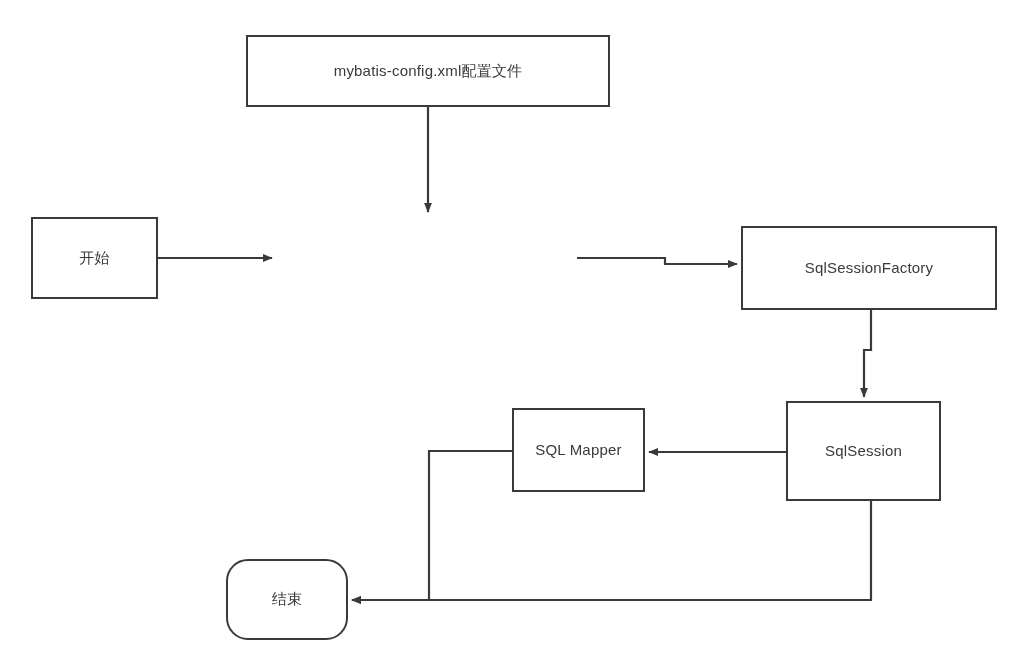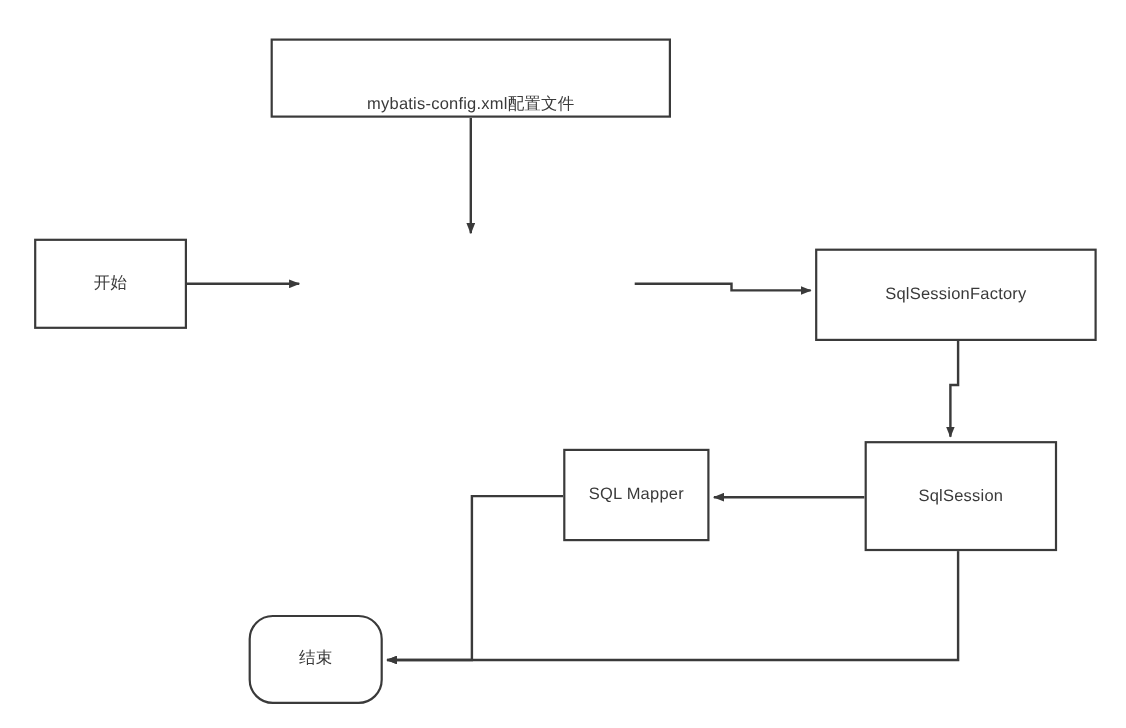--- a/index.html
+++ b/index.html
@@ -35,25 +35,25 @@
     justify-content: center;
     text-align: center;
   }
   .node-label {
     color: #3a3a3a;
     font-size: 15px;
     line-height: 1.25;
     letter-spacing: 0.2px;
     white-space: nowrap;
   }
-  #node-config   { left: 246px; top: 35px;  width: 364px; height: 72px; align-items: flex-end; }
-  #node-start    { left: 31px;  top: 217px; width: 139px; height: 82px; }
+  #node-config   { left: 246px; top: 35px;  width: 364px; height: 72px; }
+  #node-start    { left: 31px;  top: 217px; width: 127px; height: 82px; }
   #node-builder  { left: 276px; top: 216px; width: 301px; height: 83px; }
   #node-factory  { left: 741px; top: 226px; width: 256px; height: 84px; }
-  #node-session  { left: 786px; top: 401px; width: 175px; height: 100px; }
+  #node-session  { left: 786px; top: 401px; width: 155px; height: 100px; }
   #node-mapper   { left: 512px; top: 408px; width: 133px; height: 84px; align-items: center; }
   #node-end      { left: 226px; top: 559px; width: 122px; height: 81px; border-radius: 22px; }
 </style>
 </head>
 <body>
 
 <div id="canvas">
 
   <svg class="edges" viewBox="0 0 1024 662" xmlns="http://www.w3.org/2000/svg">
     <defs>

